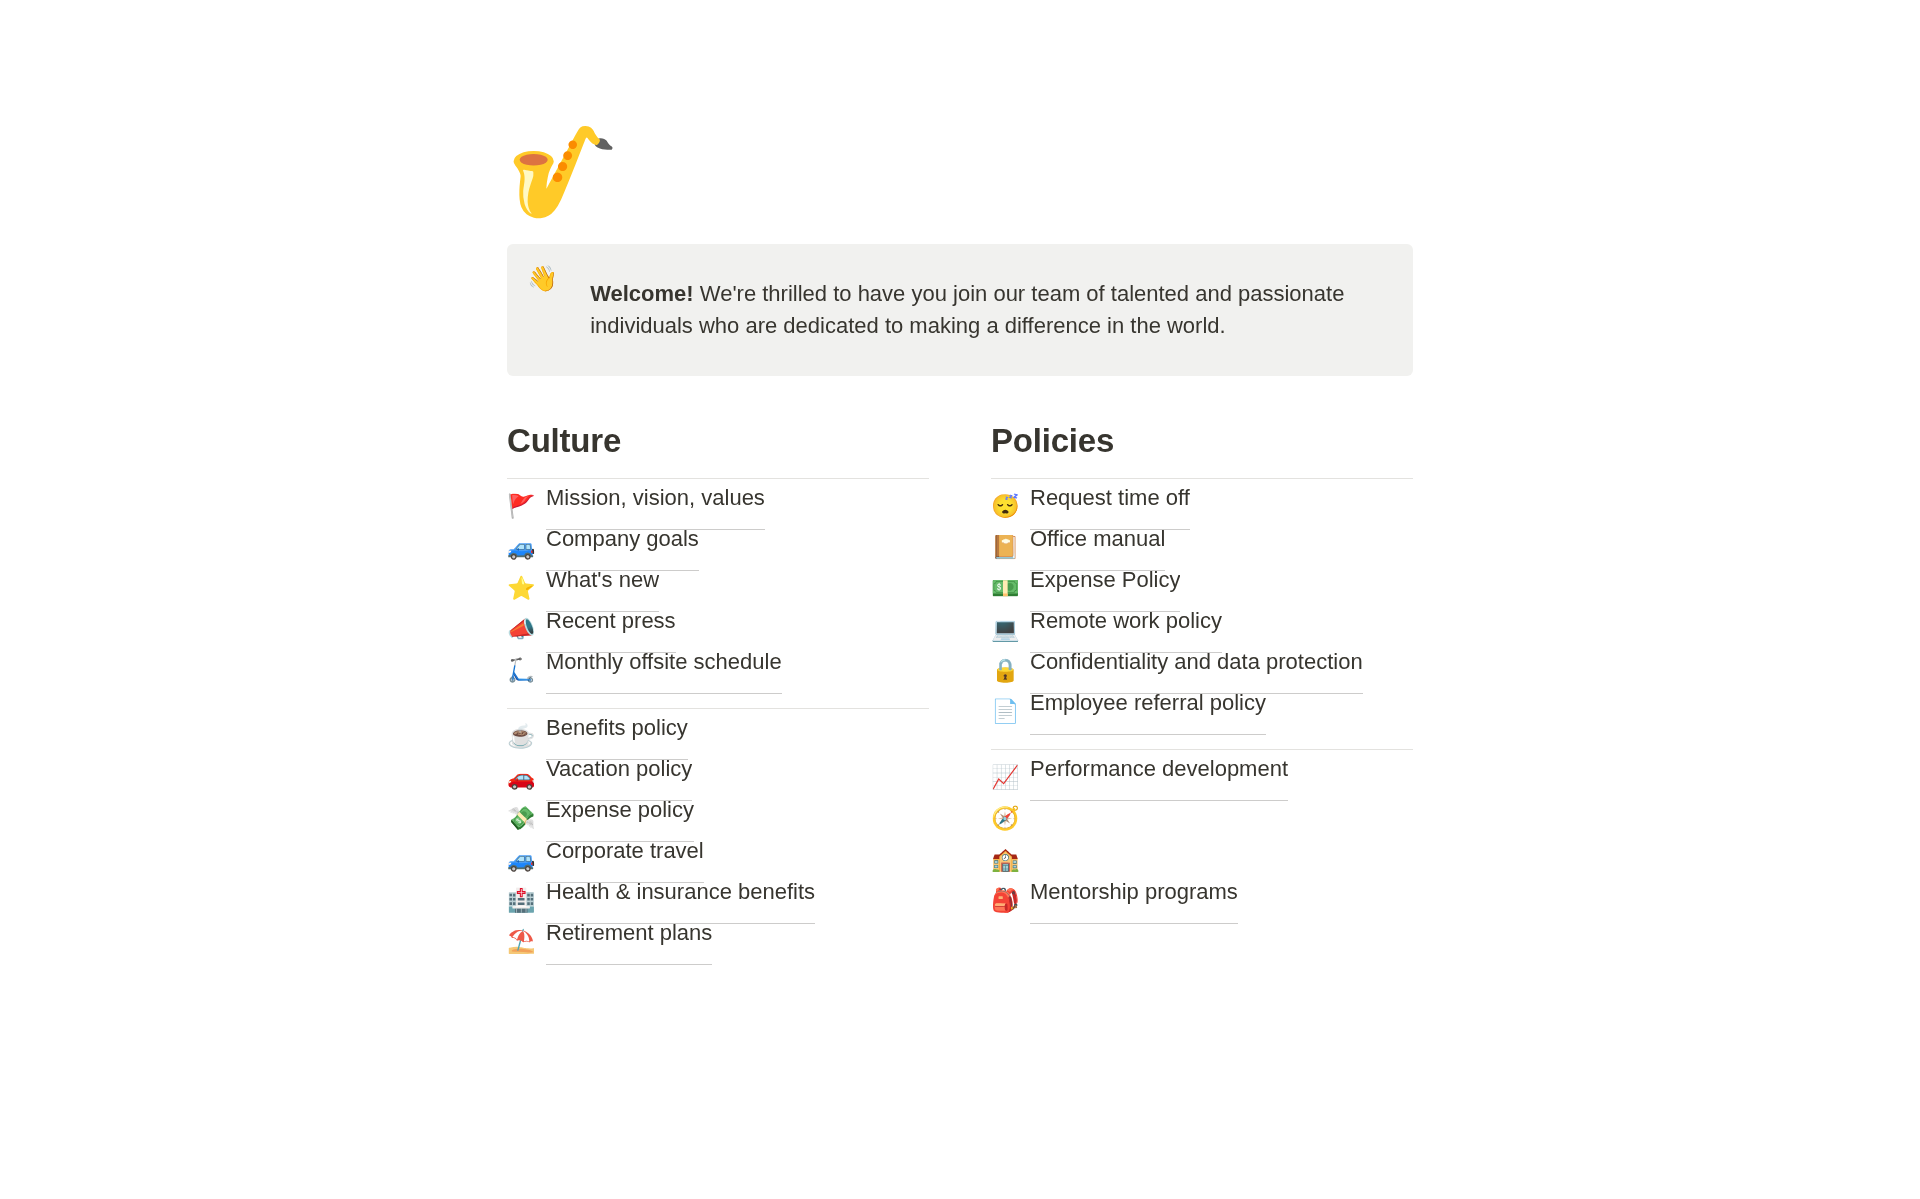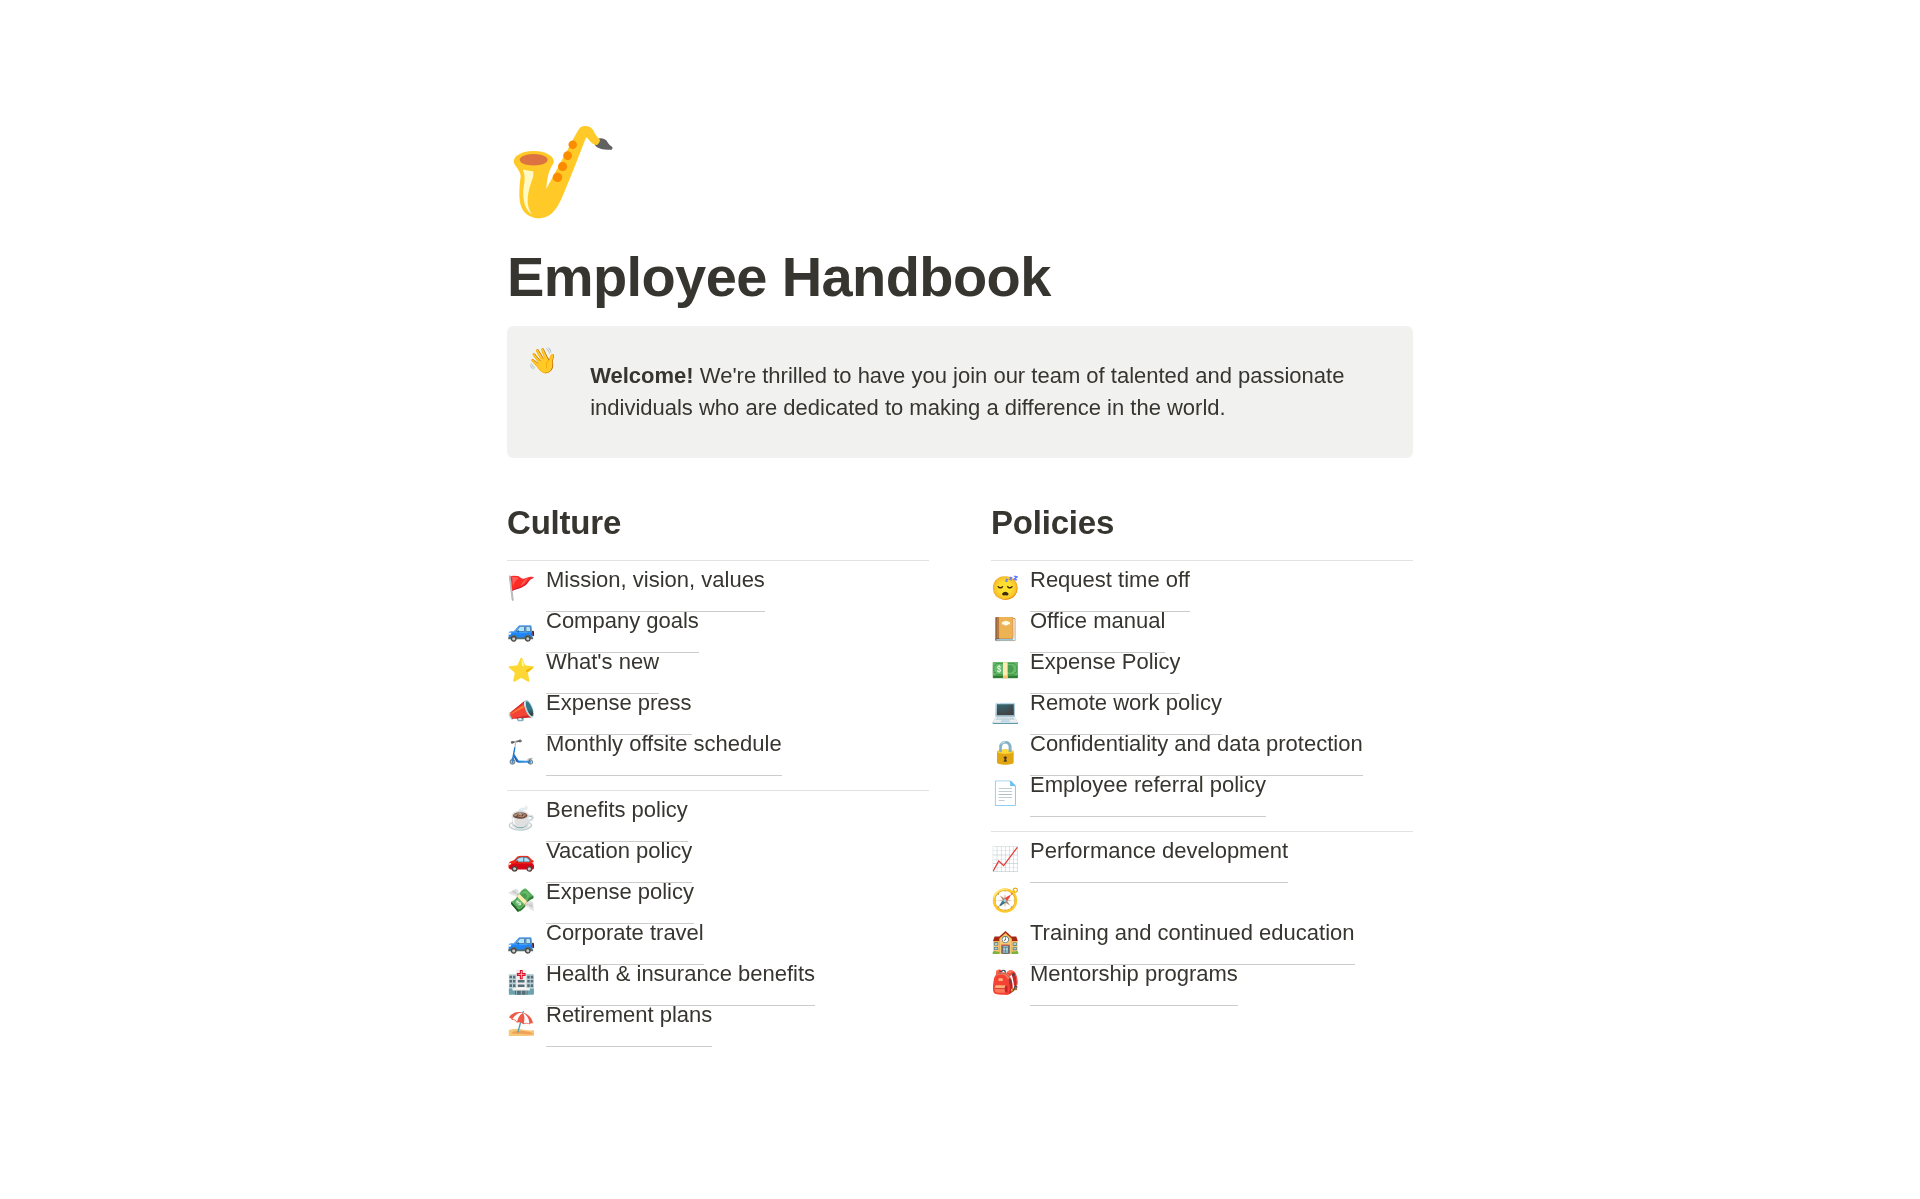--- a/index.html
+++ b/index.html
@@ -100,21 +100,20 @@
     overflow:hidden;
   }
 </style>
 </head>
 <body>
 
 <div class="page">
 
   <div class="page-icon">🎷</div>
 
-  <h1 class="page-title">Employee Handbook</h1>
 
   <div class="callout">
     <span class="callout-icon">👋</span>
     <p class="callout-text"><strong>Welcome!</strong> <span>We're thrilled to have you join our team of talented and passionate individuals who are dedicated to making a difference in the world.</span></p>
   </div>
 
   <div class="columns">
     <div class="column">
         <h2 class="section-heading">Culture</h2>
         <div class="divider"></div>
@@ -125,21 +124,21 @@
         <a class="link-row" href="#">
           <span class="row-emoji">🚙</span>
           <span class="link-label">Company goals</span>
         </a>
         <a class="link-row" href="#">
           <span class="row-emoji">⭐</span>
           <span class="link-label">What's new</span>
         </a>
         <a class="link-row" href="#">
           <span class="row-emoji">📣</span>
-          <span class="link-label">Expense press</span>
+          <span class="link-label">Recent press</span>
         </a>
         <a class="link-row" href="#">
           <span class="row-emoji">🛴</span>
           <span class="link-label">Monthly offsite schedule</span>
         </a>
         <div class="divider"></div>
         <a class="link-row" href="#">
           <span class="row-emoji">☕</span>
           <span class="link-label">Benefits policy</span>
         </a>
@@ -194,21 +193,20 @@
         <div class="divider"></div>
         <a class="link-row" href="#">
           <span class="row-emoji">📈</span>
           <span class="link-label">Performance development</span>
         </a>
         <a class="link-row" href="#">
           <span class="row-emoji">🧭</span>
         </a>
         <a class="link-row" href="#">
           <span class="row-emoji">🏫</span>
-          <span class="link-label">Training and continued education</span>
         </a>
         <a class="link-row" href="#">
           <span class="row-emoji">🎒</span>
           <span class="link-label">Mentorship programs</span>
         </a>
       </div>
   </div>
 
 </div>
 

